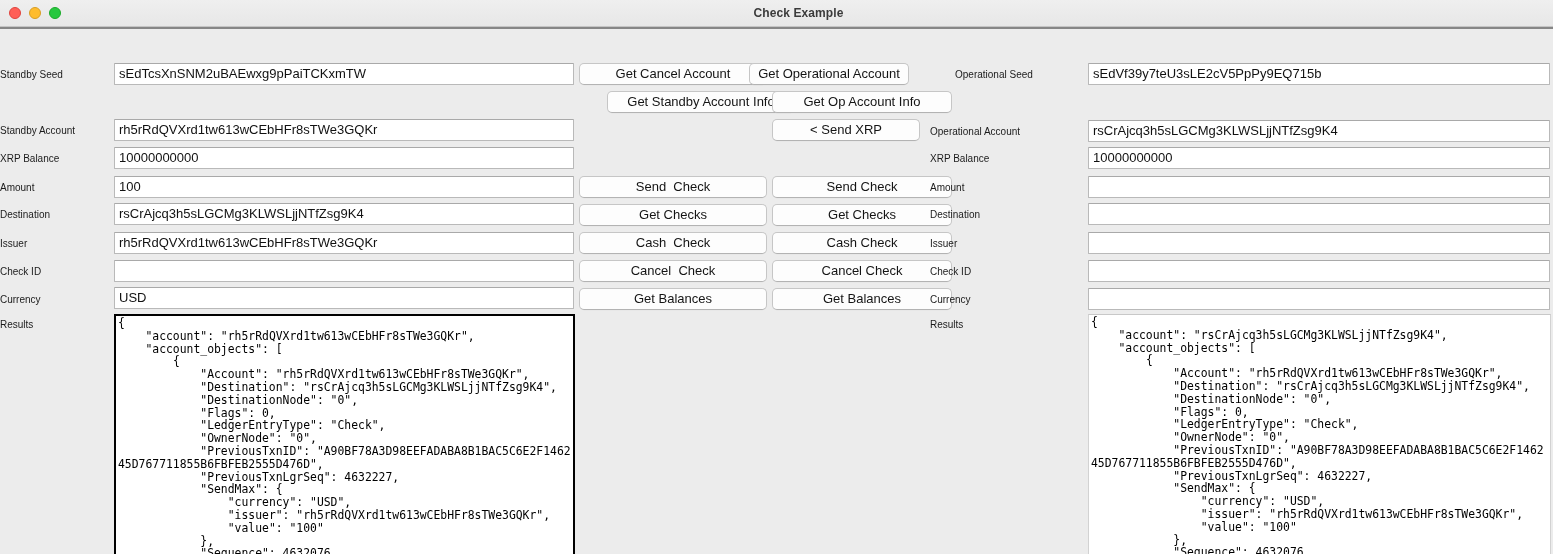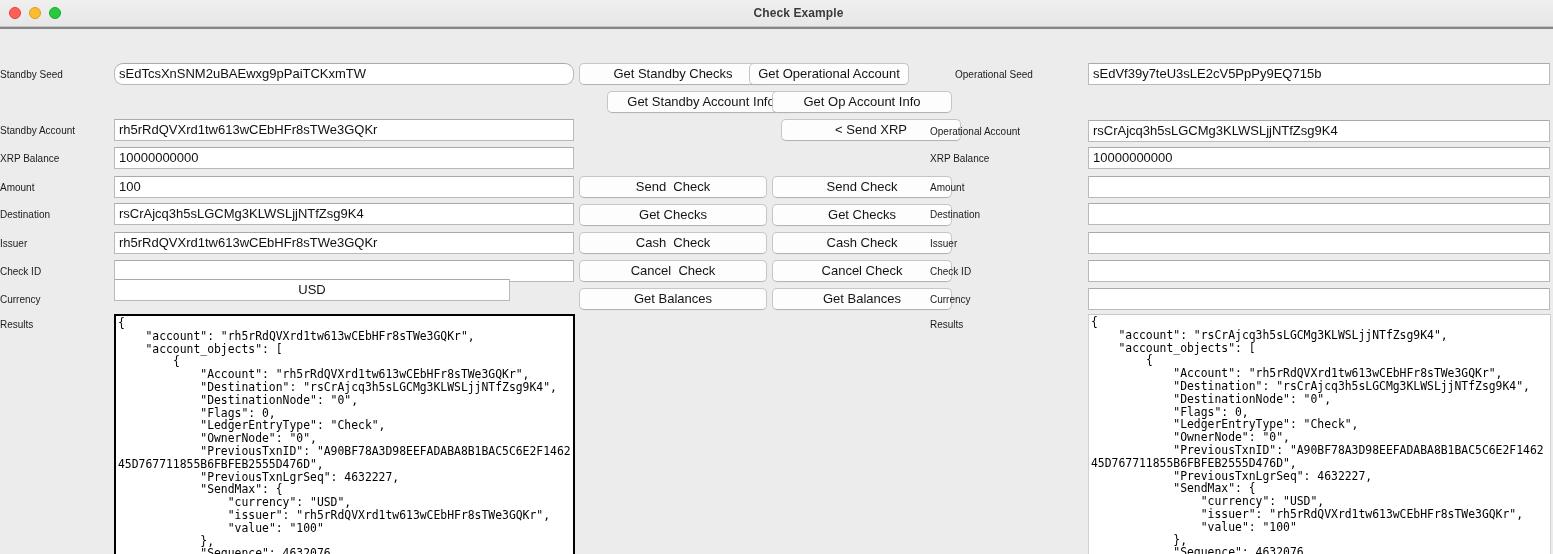--- a/index.html
+++ b/index.html
@@ -123,42 +123,42 @@
     <span class="light close"></span>
     <span class="light min"></span>
     <span class="light max"></span>
   </div>
   <div class="window-title">Check Example</div>
 </div>
 
 <div class="window-body">
 
   <div class="lbl" style="left:0; top:39px; width:108px;">Standby Seed</div>
-  <div class="tf" style="left:114px; top:34px; width:460px;border-radius:9px;">sEdTcsXnSNM2uBAEwxg9pPaiTCKxmTW</div>
+  <div class="tf" style="left:114px; top:34px; width:460px;">sEdTcsXnSNM2uBAEwxg9pPaiTCKxmTW</div>
 
   <div class="lbl" style="left:0; top:95px; width:108px;">Standby Account</div>
   <div class="tf" style="left:114px; top:90px; width:460px;">rh5rRdQVXrd1tw613wCEbHFr8sTWe3GQKr</div>
 
   <div class="lbl" style="left:0; top:123px; width:108px;">XRP Balance</div>
   <div class="tf" style="left:114px; top:118px; width:460px;">10000000000</div>
 
   <div class="lbl" style="left:0; top:152px; width:108px;">Amount</div>
   <div class="tf" style="left:114px; top:147px; width:460px;">100</div>
 
   <div class="lbl" style="left:0; top:179px; width:108px;">Destination</div>
   <div class="tf" style="left:114px; top:174px; width:460px;">rsCrAjcq3h5sLGCMg3KLWSLjjNTfZsg9K4</div>
 
   <div class="lbl" style="left:0; top:208px; width:108px;">Issuer</div>
   <div class="tf" style="left:114px; top:203px; width:460px;">rh5rRdQVXrd1tw613wCEbHFr8sTWe3GQKr</div>
 
   <div class="lbl" style="left:0; top:236px; width:108px;">Check ID</div>
   <div class="tf" style="left:114px; top:231px; width:460px;"></div>
 
   <div class="lbl" style="left:0; top:264px; width:108px;">Currency</div>
-  <div class="tf" style="left:114px; top:250px; width:396px;text-align:center;">USD</div>
+  <div class="tf" style="left:114px; top:258px; width:460px;">USD</div>
 
   <div class="lbl" style="left:0; top:289px; width:108px;">Results</div>
   <div class="results focused" style="left:114px; top:285px; width:461px; height:269px;">{
     "account": "rh5rRdQVXrd1tw613wCEbHFr8sTWe3GQKr",
     "account_objects": [
         {
             "Account": "rh5rRdQVXrd1tw613wCEbHFr8sTWe3GQKr",
             "Destination": "rsCrAjcq3h5sLGCMg3KLWSLjjNTfZsg9K4",
             "DestinationNode": "0",
             "Flags": 0,
@@ -167,31 +167,31 @@
             "PreviousTxnID": "A90BF78A3D98EEFADABA8B1BAC5C6E2F146245D767711855B6FBFEB2555D476D",
             "PreviousTxnLgrSeq": 4632227,
             "SendMax": {
                 "currency": "USD",
                 "issuer": "rh5rRdQVXrd1tw613wCEbHFr8sTWe3GQKr",
                 "value": "100"
             },
             "Sequence": 4632076,
             "index": "6DB95D3FDD1F1EA3569428E4C22DC7E7357D0CE8F00</div>
 
-  <div class="btn" style="left:579px; top:34px;  width:188px;">Get Standby Checks</div>
+  <div class="btn" style="left:579px; top:34px;  width:188px;">Get Cancel Account</div>
   <div class="btn" style="left:607px; top:62px;  width:188px;">Get Standby Account Info</div>
   <div class="btn" style="left:579px; top:147px; width:188px;">Send  Check</div>
   <div class="btn" style="left:579px; top:175px; width:188px;">Get Checks</div>
   <div class="btn" style="left:579px; top:203px; width:188px;">Cash  Check</div>
   <div class="btn" style="left:579px; top:231px; width:188px;">Cancel  Check</div>
   <div class="btn" style="left:579px; top:259px; width:188px;">Get Balances</div>
 
   <div class="btn" style="left:749px; top:34px;  width:160px;">Get Operational Account</div>
   <div class="btn" style="left:772px; top:62px;  width:180px;">Get Op Account Info</div>
-  <div class="btn" style="left:772px; top:90px;  width:180px;margin-left:9px;">&lt; Send XRP</div>
+  <div class="btn" style="left:772px; top:90px;  width:148px;">&lt; Send XRP</div>
   <div class="btn" style="left:772px; top:147px; width:180px;">Send Check</div>
   <div class="btn" style="left:772px; top:175px; width:180px;">Get Checks</div>
   <div class="btn" style="left:772px; top:203px; width:180px;">Cash Check</div>
   <div class="btn" style="left:772px; top:231px; width:180px;">Cancel Check</div>
   <div class="btn" style="left:772px; top:259px; width:180px;">Get Balances</div>
 
   <div class="lbl" style="left:955px; top:39px; width:128px;">Operational Seed</div>
   <div class="tf" style="left:1088px; top:34px; width:462px;">sEdVf39y7teU3sLE2cV5PpPy9EQ715b</div>
 
   <div class="lbl" style="left:930px; top:96px; width:153px;">Operational Account</div>

